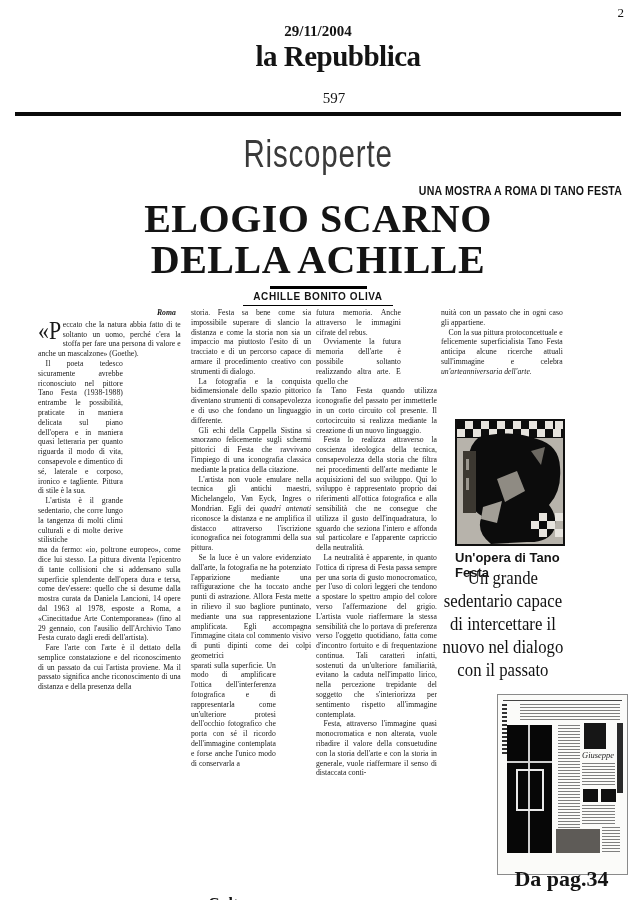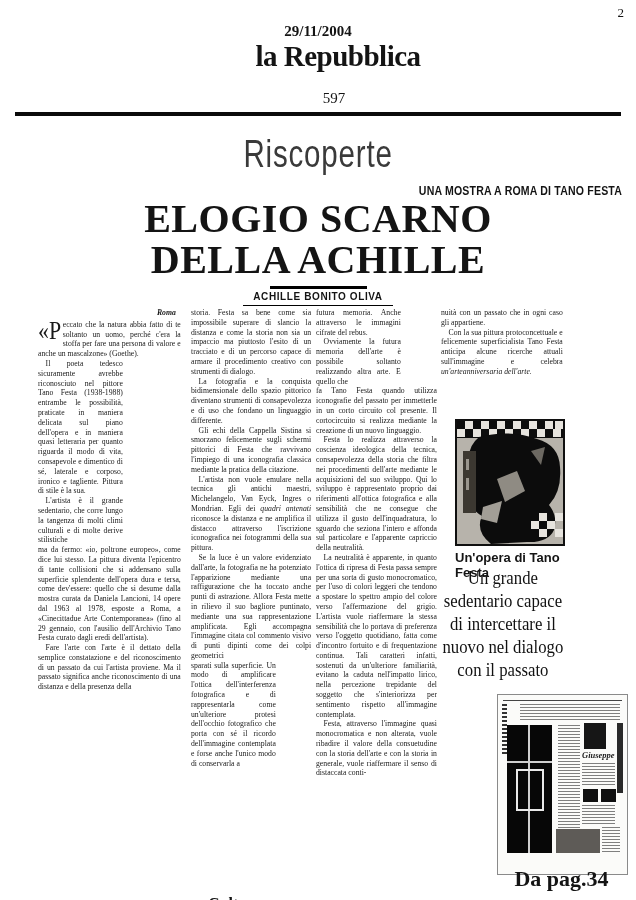--- a/index.html
+++ b/index.html
@@ -40,21 +40,21 @@
   .ital{font-style:italic;}
   
   .artwork{position:absolute;left:455px;top:419px;width:110px;height:127px;border:2px solid #101010;background:#b7b3ab;box-sizing:border-box;}
   .artwork svg{display:block;width:100%;height:100%;}
   .art-caption{position:absolute;left:455px;top:550px;width:130px;font-family:"Liberation Sans",sans-serif;font-weight:bold;font-size:13px;}
   .pullquote{position:absolute;left:436px;top:566px;width:152px;transform:scaleX(0.88);transform-origin:0 0;
              text-align:center;font-size:19px;line-height:23px;color:#111;}
   .pullquote span{display:block;}
   
   .minipage{position:absolute;left:497px;top:694px;width:129px;height:179px;background:#fbfbf9;border:1px solid #8a8a8a;box-sizing:content-box;}
-  .minipage *{position:absolute;box-sizing:border-box;font-weight:bold;}
+  .minipage *{position:absolute;box-sizing:border-box;}
   .mp-lines{background-image:repeating-linear-gradient(to bottom,rgba(45,45,45,0.6) 0 1px,transparent 1px 3px);}
   .mp-rule-top{left:5px;top:5px;width:119px;height:1px;background:#444;}
   .mp-head{left:22px;top:9px;width:100px;height:16px;}
   .mp-side{left:4px;top:9px;width:5px;height:52px;background-image:repeating-linear-gradient(to bottom,#333 0 2px,transparent 2px 4px);}
   .mp-art{left:9px;top:30px;width:45px;height:128px;background:#070707;}
   .mp-art-v{left:21px;top:0;width:2px;height:128px;background:#cfcfcf;}
   .mp-art-h{left:0;top:36px;width:45px;height:2px;background:#cfcfcf;}
   .mp-art-frame{left:9px;top:44px;width:28px;height:42px;border:2px solid #e9e9e9;}
   .mp-colmid{left:60px;top:30px;width:22px;height:128px;}
   .mp-photo-tr{left:86px;top:28px;width:22px;height:26px;background:#161616;}

